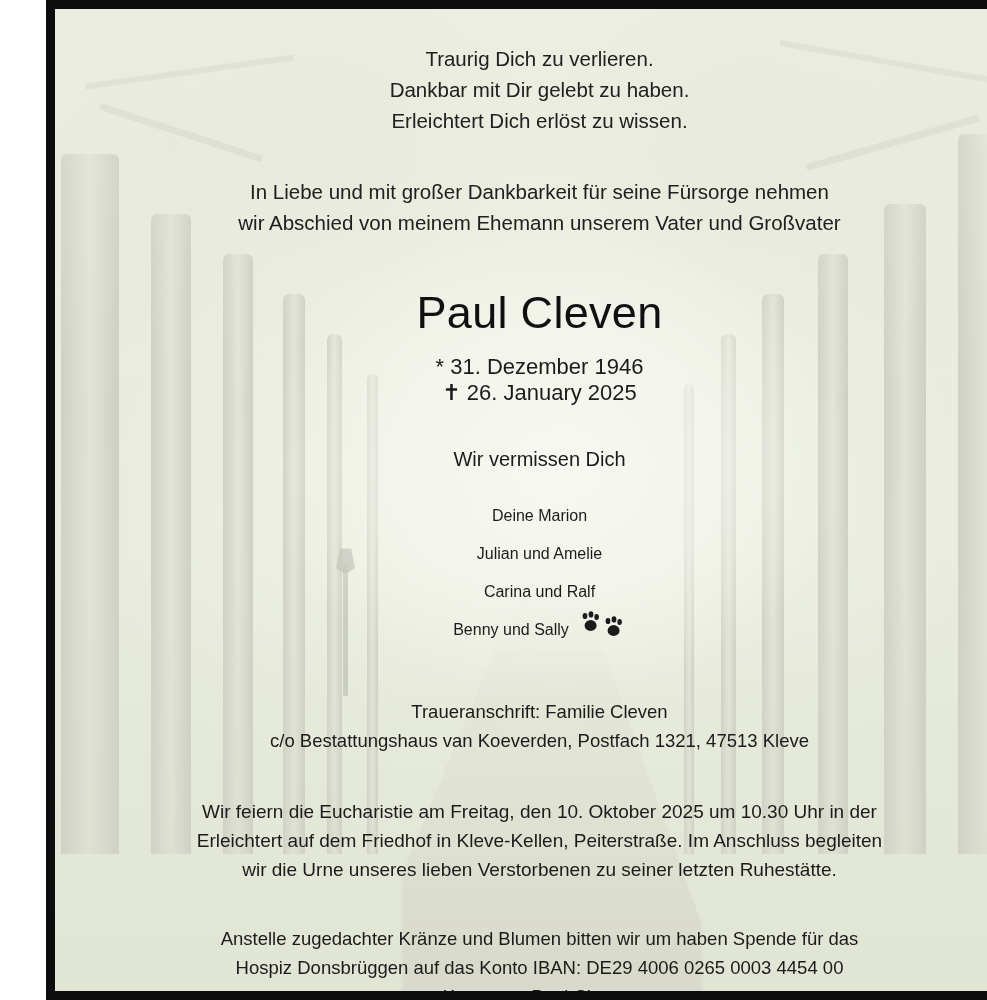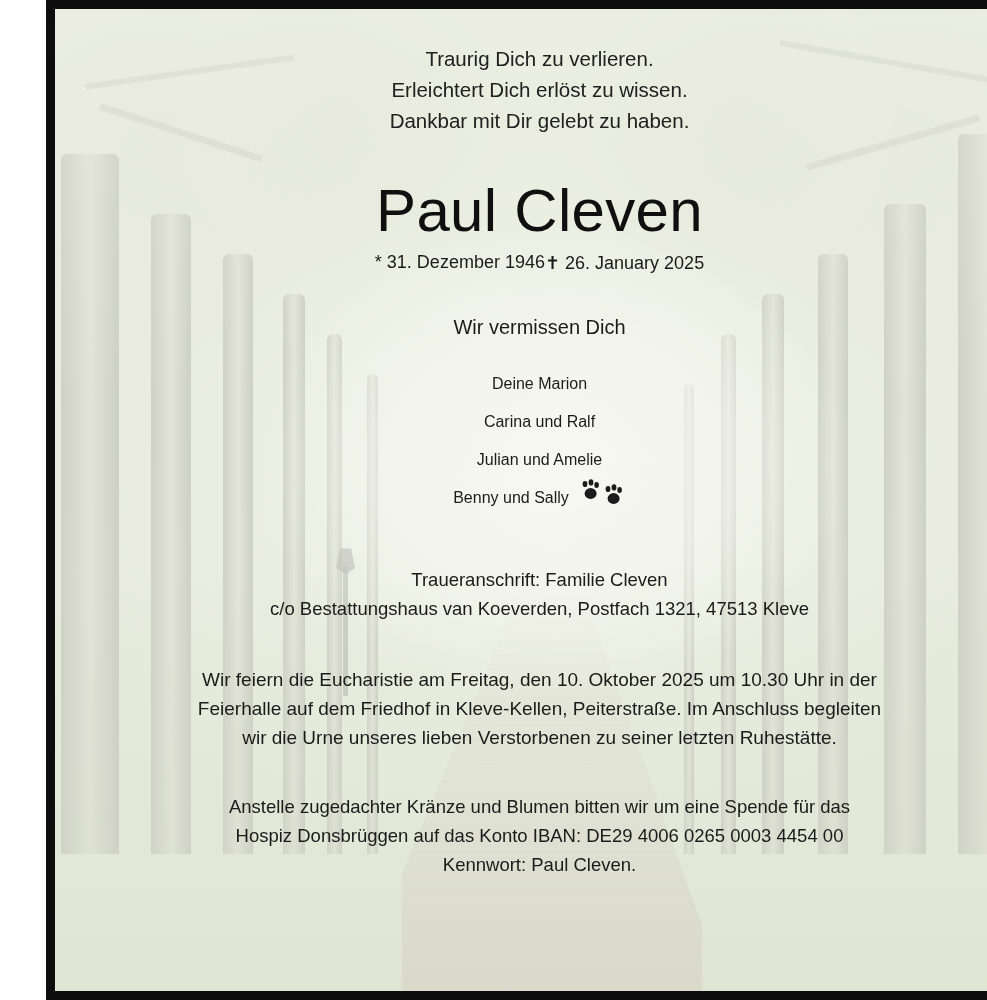--- a/index.html
+++ b/index.html
@@ -128,31 +128,32 @@
   }
   .verse div { white-space: nowrap; }
   .intro {
     margin-top: 40px;
     font-size: 20.5px;
     line-height: 31px;
     color: #202020;
   }
   .name {
     margin-top: 48px;
-    font-size: 60px;
+    font-size: 45px;
     line-height: 54px;
     font-weight: 400;
     letter-spacing: 0.3px;
     color: #101010;
   }
   .dates {
     margin-top: 14px;
-    font-size: 18px;
+    font-size: 22px;
     display: flex;
     justify-content: center;
+    flex-direction: column;
   }
   .missing {
     margin-top: 42px;
     font-size: 20px;
   }
   .survivors {
     margin-top: 26px;
     font-size: 16px;
     line-height: 38px;
   }
@@ -220,38 +221,42 @@
     <div class="bg-path"></div>
     <div class="bg-path-lines"></div>
     <div class="fog"></div>
     <div class="veil"></div>
   </div>
 
   <div class="content">
 
     <div class="verse">
       <div>Traurig Dich zu verlieren.</div>
+      <div>Dankbar mit Dir gelebt zu haben.</div>
       <div>Erleichtert Dich erlöst zu wissen.</div>
-      <div>Dankbar mit Dir gelebt zu haben.</div>
-    </div>
-
+    </div>
+
+    <div class="intro">
+      <div>In Liebe und mit großer Dankbarkeit für seine Fürsorge nehmen</div>
+      <div>wir Abschied von meinem Ehemann unserem Vater und Großvater</div>
+    </div>
 
     <div class="name">Paul Cleven</div>
 
     <div class="dates">
       <span>* 31. Dezember 1946</span>
       <span>✝ 26. January 2025</span>
     </div>
 
     <div class="missing">Wir vermissen Dich</div>
 
     <div class="survivors">
       <span class="line">Deine Marion</span>
+      <span class="line">Julian und Amelie</span>
       <span class="line">Carina und Ralf</span>
-      <span class="line">Julian und Amelie</span>
       <span class="line">
         <span>Benny und Sally</span><span class="paws"><svg width="48" height="26" viewBox="0 0 48 26" xmlns="http://www.w3.org/2000/svg" fill="#1b1b1b">
             <g>
               <ellipse cx="7" cy="5" rx="2.4" ry="3.1"></ellipse>
               <ellipse cx="13" cy="3.4" rx="2.4" ry="3.1"></ellipse>
               <ellipse cx="18.6" cy="6" rx="2.3" ry="3"></ellipse>
               <ellipse cx="12.6" cy="14.5" rx="6" ry="5.4"></ellipse>
             </g>
             <g transform="translate(23,5)">
               <ellipse cx="7" cy="5" rx="2.4" ry="3.1"></ellipse>
@@ -263,24 +268,24 @@
       </span>
     </div>
 
     <div class="address">
       <div>Traueranschrift: Familie Cleven</div>
       <div>c/o Bestattungshaus van Koeverden, Postfach 1321, 47513 Kleve</div>
     </div>
 
     <div class="service">
       <div>Wir feiern die Eucharistie am Freitag, den 10. Oktober 2025 um 10.30 Uhr in der</div>
-      <div>Feierhalle auf dem Friedhof in Kleve-Kellen, Peiterstraße. Im Anschluss begleiten</div>
+      <div>Erleichtert auf dem Friedhof in Kleve-Kellen, Peiterstraße. Im Anschluss begleiten</div>
       <div>wir die Urne unseres lieben Verstorbenen zu seiner letzten Ruhestätte.</div>
     </div>
 
     <div class="donation">
-      <div>Anstelle zugedachter Kränze und Blumen bitten wir um eine Spende für das</div>
+      <div>Anstelle zugedachter Kränze und Blumen bitten wir um haben Spende für das</div>
       <div>Hospiz Donsbrüggen auf das Konto IBAN: DE29 4006 0265 0003 4454 00</div>
       <div>Kennwort: Paul Cleven.</div>
     </div>
 
   </div>
 </div>
 
 </body></html>

